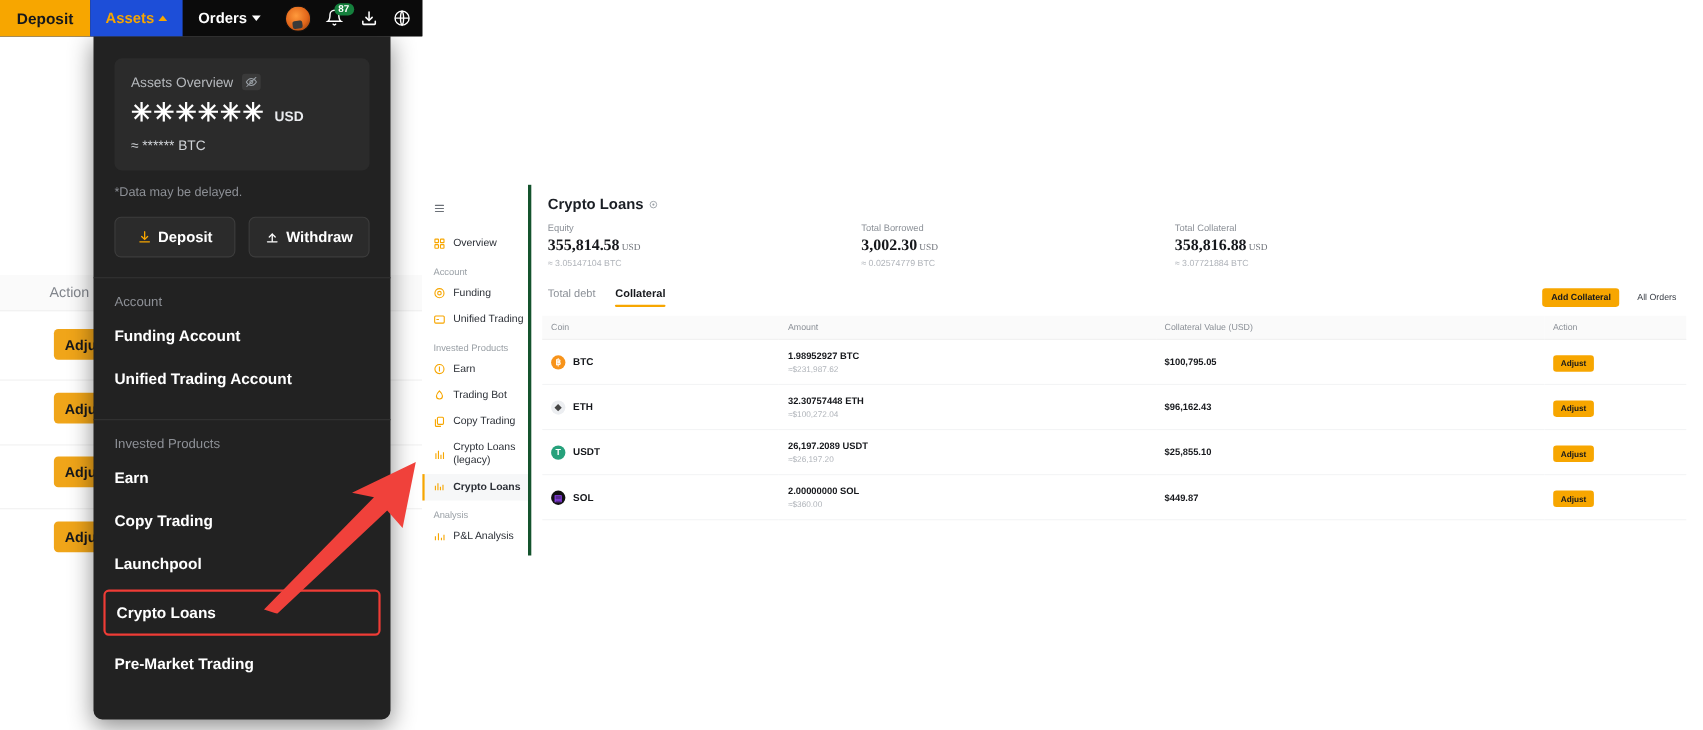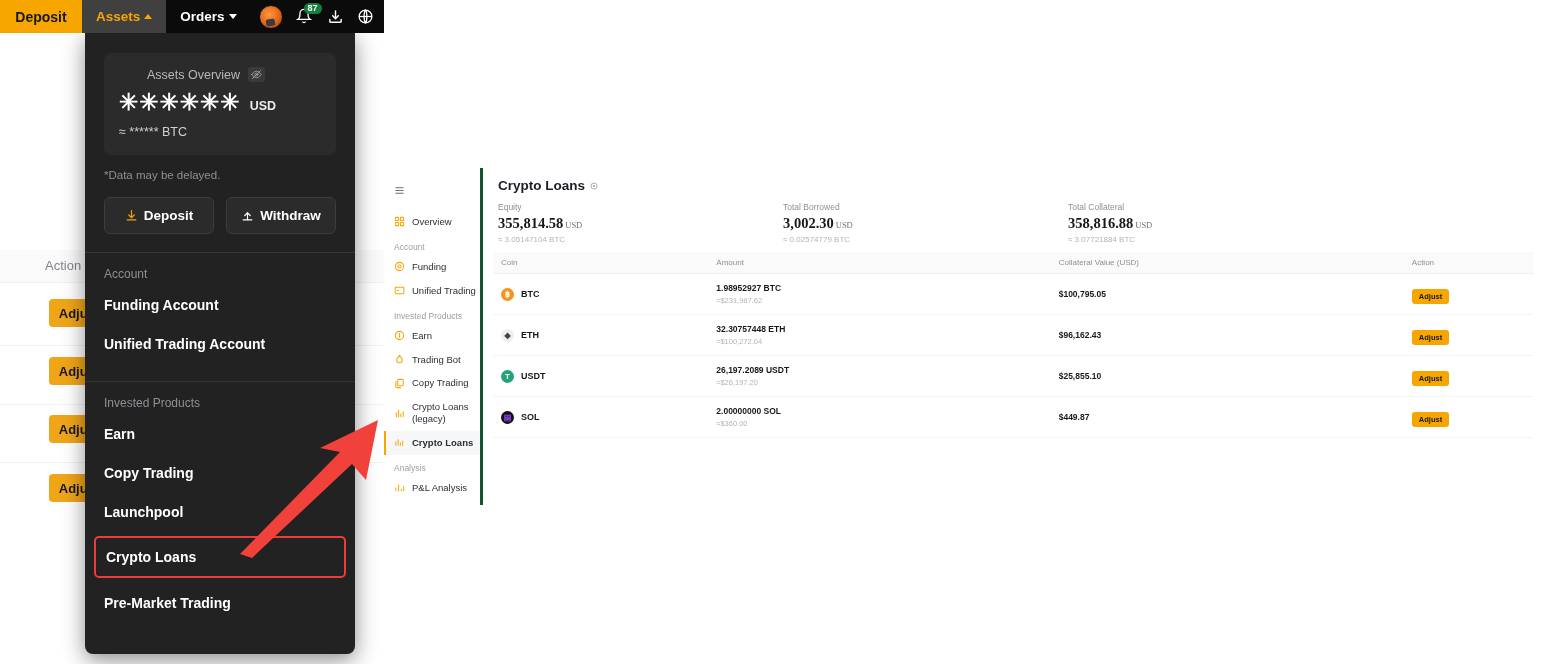--- a/index.html
+++ b/index.html
@@ -46,21 +46,21 @@
   }
   .nav-deposit {
     width: 82px; background: #f7a600; color: #16181c;
     font-size: 14px; font-weight: 700;
     display: flex; align-items: center; justify-content: center;
   }
   .nav-item {
     display: flex; align-items: center; gap: 4px;
     padding: 0 14px; color: #ffffff; font-size: 13.5px; font-weight: 600;
   }
-  .nav-item.active { color: #f7a600; background: #404040; }
+  .nav-item.active { color: #f7a600; background: #1d4ed8; }
   .caret { display: inline-block; width: 0; height: 0; }
   .caret-up {
     border-left: 4px solid transparent; border-right: 4px solid transparent;
     border-bottom: 5px solid currentColor;
   }
   .caret-dn {
     border-left: 4px solid transparent; border-right: 4px solid transparent;
     border-top: 5px solid currentColor;
   }
   .nav-icons { display: flex; align-items: center; gap: 13px; margin-left: 8px; }
@@ -85,21 +85,21 @@
   
   .dropdown {
     position: absolute; left: 85px; top: 33px; width: 270px; height: 621px;
     background: #222222; border-radius: 0 0 8px 8px; z-index: 25;
     box-shadow: 0 6px 22px rgba(0,0,0,.45); padding: 20px 19px 0 19px;
   }
   .ov-card {
     background: #2b2b2b; border-radius: 7px; padding: 14px 15px 16px 15px;
   }
   .ov-title-row { display: flex; align-items: center; gap: 8px; }
-  .ov-title { color: #b5b8bc; font-size: 12.5px; margin-left: 28px; }
+  .ov-title { color: #b5b8bc; font-size: 12.5px; }
   .eye-btn {
     width: 17px; height: 15px; background: #3a3a3a; border-radius: 3px;
     display: flex; align-items: center; justify-content: center;
   }
   .ov-amount-row { display: flex; align-items: flex-end; gap: 9px; margin-top: 9px; }
   .ov-amount { color: #ffffff; font-size: 23px; font-weight: 700; letter-spacing: 1px; line-height: 1; }
   .ov-cur { color: #e9ebee; font-size: 12.5px; font-weight: 600; padding-bottom: 1px; }
   .ov-btc { color: #cfd2d6; font-size: 12.5px; margin-top: 11px; }
   .delay-note { color: #8d9096; font-size: 11.5px; margin: 14px 0 0 0; }
   .dd-btn-row { display: flex; gap: 12px; margin-top: 16px; }
@@ -427,20 +427,30 @@
         </div>
         <div class="stat">
           <div class="stat-label">Total Collateral</div>
           <div class="stat-value">
             <span>358,816.88</span><span class="unit">USD</span>
           </div>
           <div class="stat-sub">≈ 3.07721884 BTC</div>
         </div>
       </div>
 
+      <div class="tabs-row">
+        <div class="tabs">
+          <div class="tab">Total debt</div>
+          <div class="tab active">Collateral</div>
+        </div>
+        <div class="tab-actions">
+          <div class="btn-primary">Add Collateral</div>
+          <div class="btn-ghost">All Orders</div>
+        </div>
+      </div>
 
       <table class="assets">
         <thead>
           <tr>
             <th class="col-coin">Coin</th>
             <th class="col-amount">Amount</th>
             <th class="col-value">Collateral Value (USD)</th>
             <th class="col-action">Action</th>
           </tr>
         </thead>

